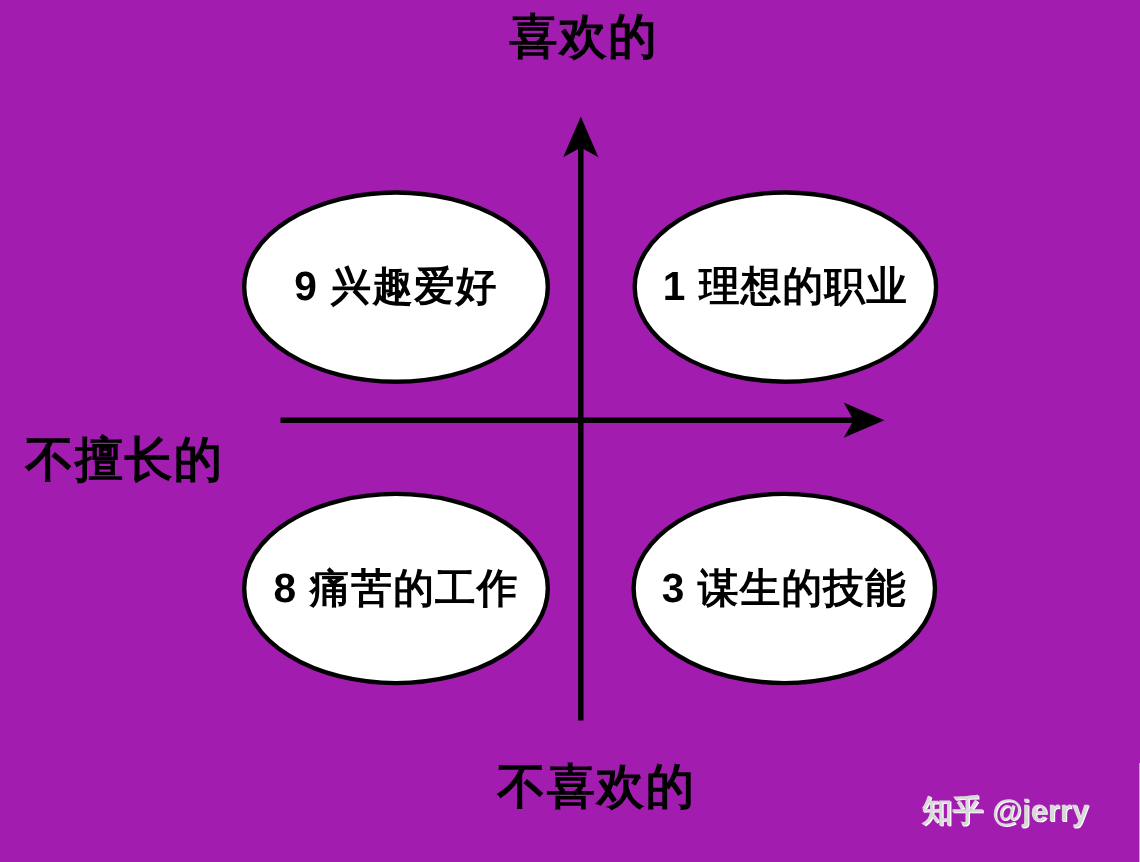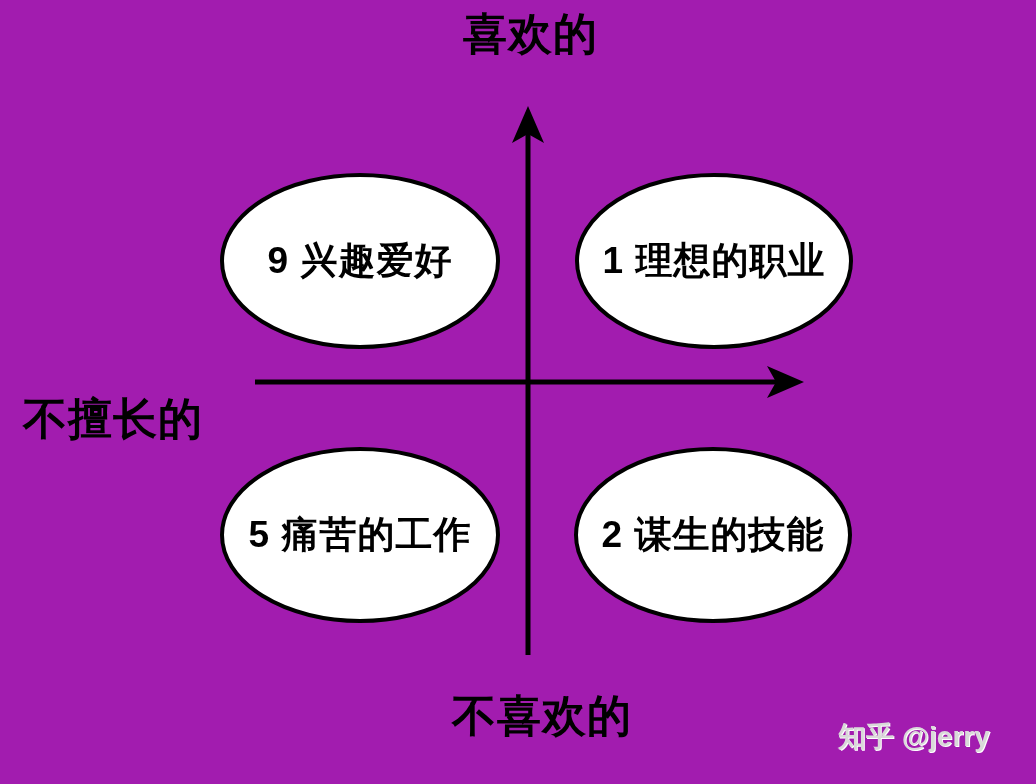--- a/index.html
+++ b/index.html
@@ -83,18 +83,18 @@
     <ellipse cx="360" cy="535" rx="138" ry="86" fill="#ffffff" stroke="#000000" stroke-width="4"></ellipse>
     <ellipse cx="713" cy="535" rx="137" ry="86" fill="#ffffff" stroke="#000000" stroke-width="4"></ellipse>
   </svg>
 
   <div class="label axis-label top-axis-label">喜欢的</div>
   <div class="label axis-label bottom-axis-label">不喜欢的</div>
   <div class="label axis-label left-axis-label">不擅长的</div>
 
   <div class="quadrant-label q-top-left">9 兴趣爱好</div>
   <div class="quadrant-label q-top-right">1 理想的职业</div>
-  <div class="quadrant-label q-bottom-left">5 痛苦的工作</div>
-  <div class="quadrant-label q-bottom-right">2 谋生的技能</div>
+  <div class="quadrant-label q-bottom-left">8 痛苦的工作</div>
+  <div class="quadrant-label q-bottom-right">3 谋生的技能</div>
 
   <div class="watermark">知乎 @jerry</div>
 
 </div>
 
 </body></html>

